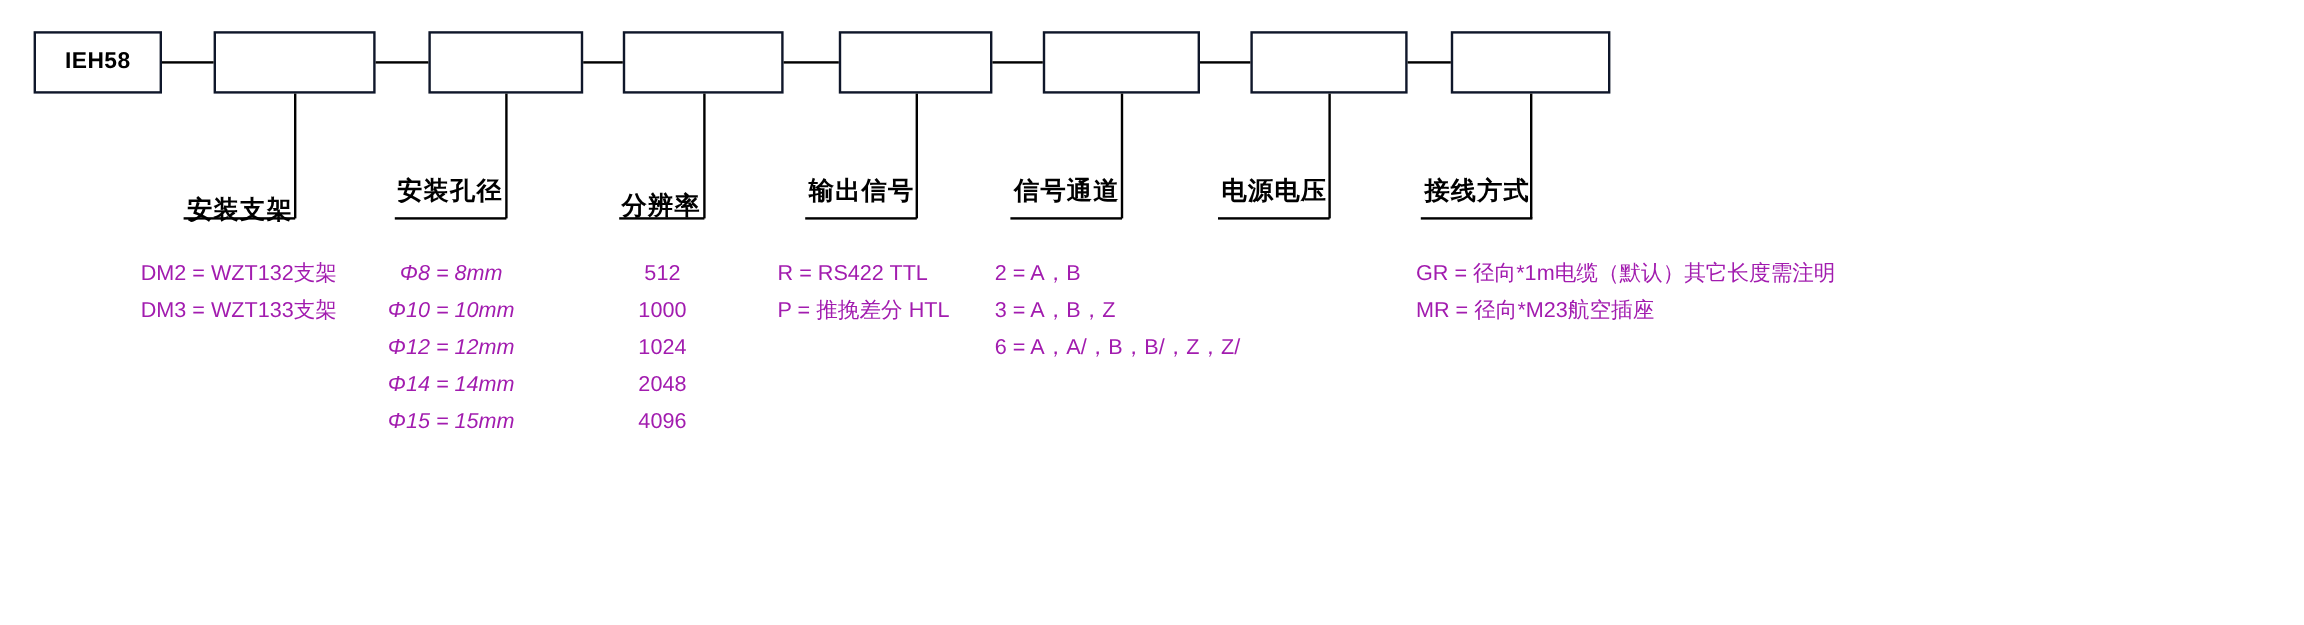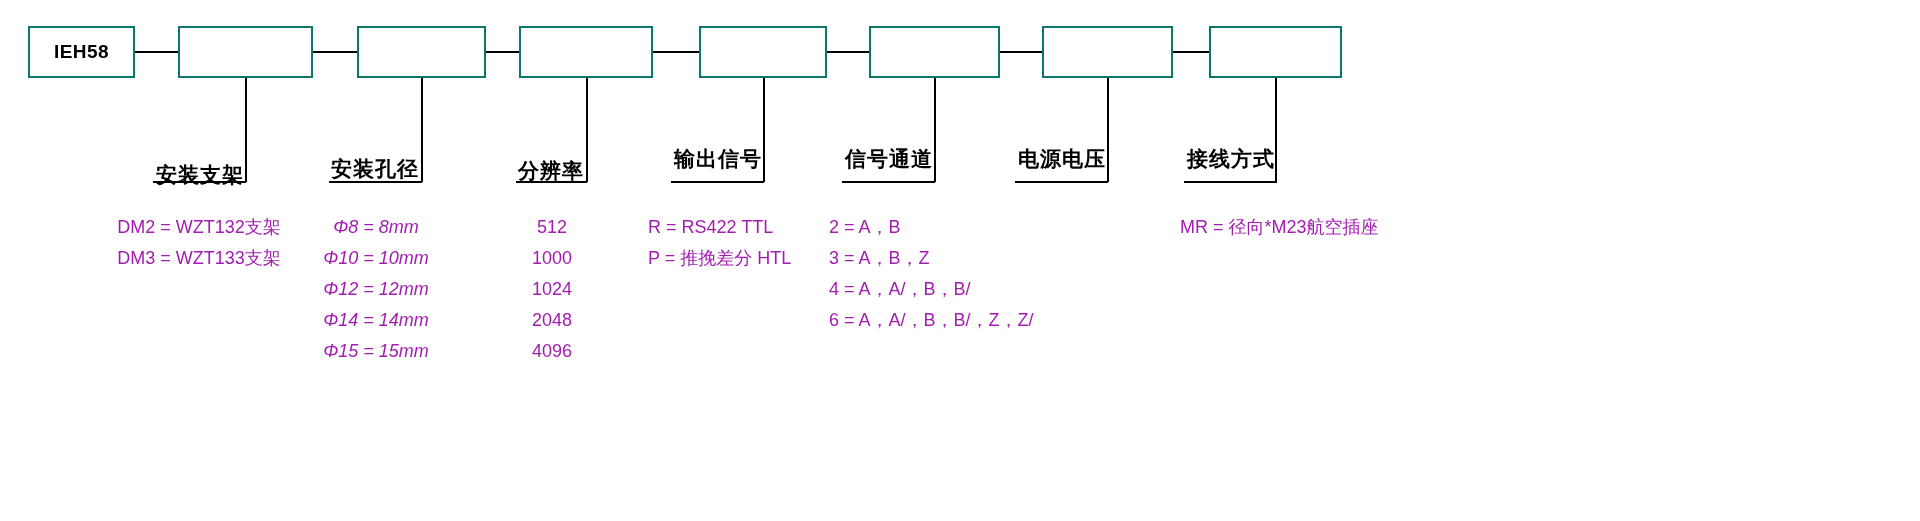--- a/index.html
+++ b/index.html
@@ -17,21 +17,21 @@
     width: 1920px;
     height: 521px;
     background: #ffffff;
     overflow: hidden;
   }
 
   
   .box {
     position: absolute;
     box-sizing: border-box;
-    border: 2px solid #0f766e;
+    border: 2px solid #0f172a;
     background: #ffffff;
     display: flex;
     align-items: center;
     justify-content: center;
   }
   .box-label {
     font-size: 19px;
     font-weight: bold;
     letter-spacing: 0.4px;
     color: #000000;
@@ -117,21 +117,21 @@
 
   <div class="vline" style="left:245px; top:78px; height:104px;"></div>
   <div class="vline" style="left:421px; top:78px; height:104px;"></div>
   <div class="vline" style="left:586px; top:78px; height:104px;"></div>
   <div class="vline" style="left:763px; top:78px; height:104px;"></div>
   <div class="vline" style="left:934px; top:78px; height:104px;"></div>
   <div class="vline" style="left:1107px; top:78px; height:104px;"></div>
   <div class="vline" style="left:1275px; top:78px; height:104px;"></div>
 
   <div class="cat-title" style="left:200px; top:145px;margin-top:16px;">安装支架</div>
-  <div class="cat-title" style="left:375px; top:155px;">安装孔径</div>
+  <div class="cat-title" style="left:375px; top:145px;">安装孔径</div>
   <div class="cat-title" style="left:551px; top:145px;margin-top:12px;">分辨率</div>
   <div class="cat-title" style="left:718px; top:145px;">输出信号</div>
   <div class="cat-title" style="left:889px; top:145px;">信号通道</div>
   <div class="cat-title" style="left:1062px; top:145px;text-align:right;">电源电压</div>
   <div class="cat-title" style="left:1231px; top:145px;">接线方式</div>
 
   <div class="uline" style="left:153px; top:181px; width:93px;"></div>
   <div class="uline" style="left:329px; top:181px; width:93px;"></div>
   <div class="uline" style="left:516px; top:181px; width:71px;"></div>
   <div class="uline" style="left:671px; top:181px; width:93px;"></div>
@@ -161,22 +161,22 @@
   </div>
 
   <div class="opt-col left" style="left:648px; top:212px;">
     <div class="opt">R = RS422 TTL</div>
     <div class="opt">P = 推挽差分 HTL</div>
   </div>
 
   <div class="opt-col left" style="left:829px; top:212px;">
     <div class="opt">2 = A，B</div>
     <div class="opt">3 = A，B，Z</div>
-    <div class="opt">4 = A，A/，B，B/</div>
     <div class="opt">6 = A，A/，B，B/，Z，Z/</div>
   </div>
 
 
   <div class="opt-col left" style="left:1180px; top:212px;">
+    <div class="opt">GR = 径向*1m电缆（默认）其它长度需注明</div>
     <div class="opt">MR = 径向*M23航空插座</div>
   </div>
 
 </div>
 
 </body></html>

